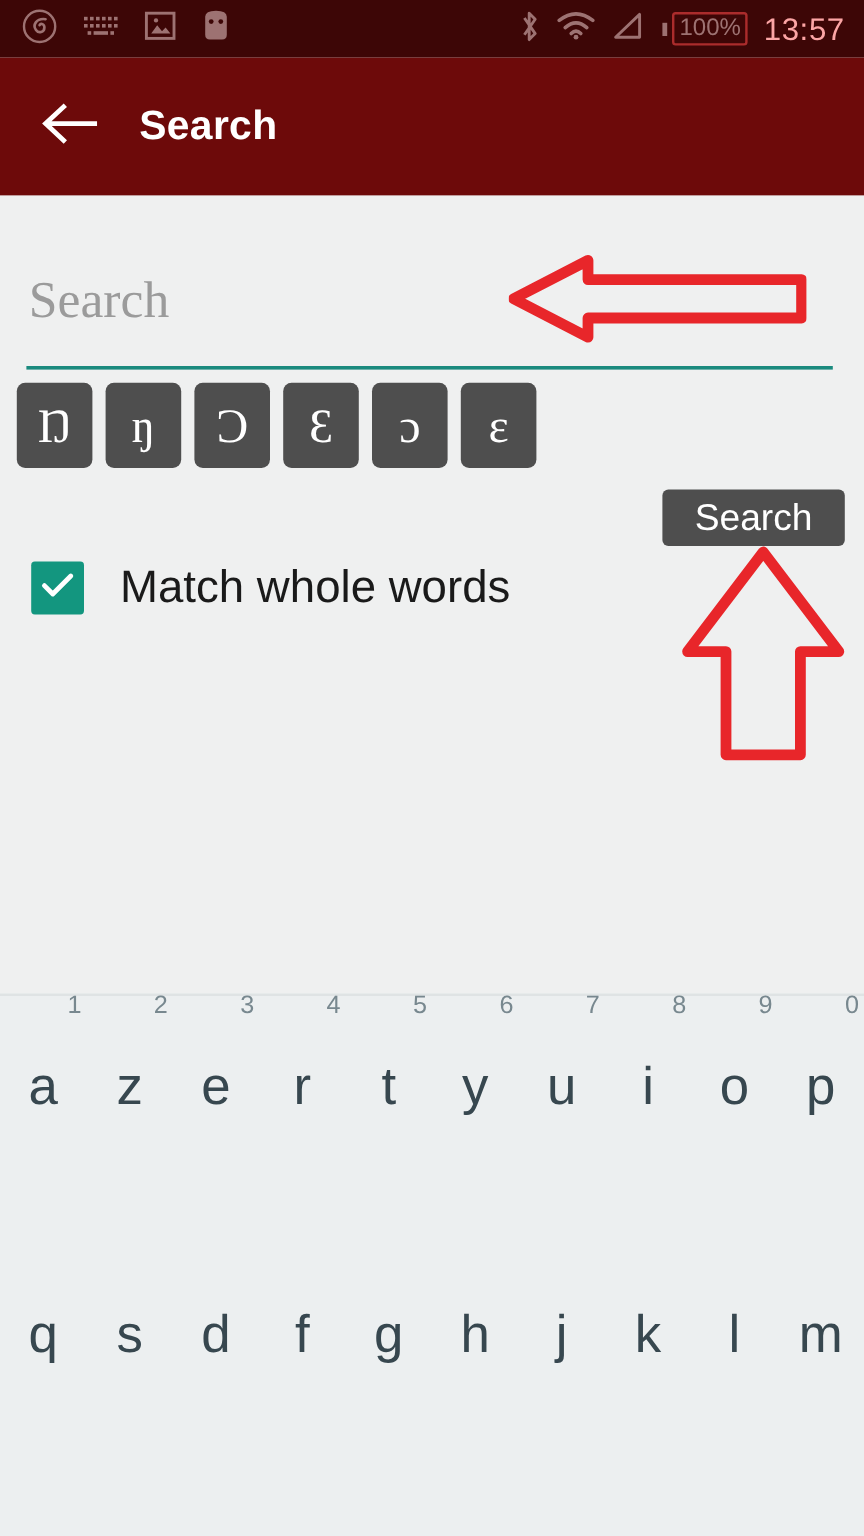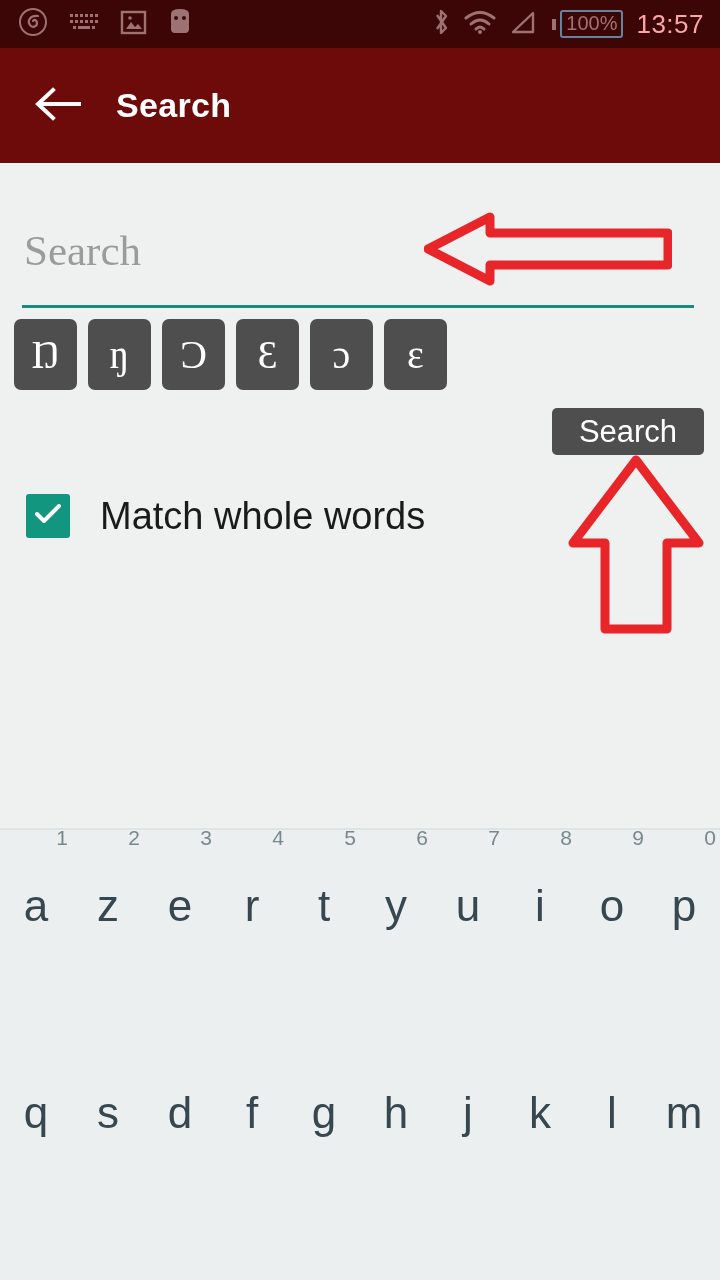--- a/index.html
+++ b/index.html
@@ -86,21 +86,21 @@
   #searchchip{
     position:absolute; left:552px; top:245px;
     width:152px; height:47px;
     background:#4e4e4e; border-radius:5px;
     display:flex; align-items:center; justify-content:center;
     color:#fff; font-size:31px;
   }
 
   
   #cbrow{
-    position:absolute; left:26px; top:331px;
+    position:absolute; left:26px; top:305px;
     display:flex; align-items:center; gap:30px;
   }
   #cbbox{
     width:44px; height:44px; border-radius:3px;
     background:#13967f;
     display:flex; align-items:center; justify-content:center;
   }
   #cbrow .cblabel{ font-size:38px; color:#1a1a1a; }
 
   
@@ -197,21 +197,21 @@
       </span>
       <span class="sb-ico">
         <svg width="27" height="25" viewBox="0 0 27 25">
           <path d="M24 3 L24 22 L4 22 Z" fill="none" stroke="#d8b5b5" stroke-width="2.4" stroke-linejoin="round"></path>
         </svg>
       </span>
       <span class="sb-ico" style="display:flex;align-items:center;">
         <svg width="10" height="16" viewBox="0 0 10 16" style="margin-right:1px;">
           <rect x="3" y="3" width="4" height="11" fill="#d8b5b5"></rect>
         </svg>
-        <span style="border:2px solid #7dd3fc;border-radius:3px;padding:0px 4px 1px;color:#d8b5b5;font-size:20px;font-family:'Liberation Sans',sans-serif;">100%</span>
+        <span style="border:2px solid #ef4444;border-radius:3px;padding:0px 4px 1px;color:#d8b5b5;font-size:20px;font-family:'Liberation Sans',sans-serif;">100%</span>
       </span>
       <span class="sb-time">13:57</span>
     </div>
   </div>
 
   <div id="appbar">
     <div id="backbtn">
       <span>
         <svg width="46" height="38" viewBox="0 0 46 38">
           <path d="M44 19 L4 19 M18 5 L3 19 L18 33" fill="none" stroke="#ffffff" stroke-width="4" stroke-linecap="square"></path>

